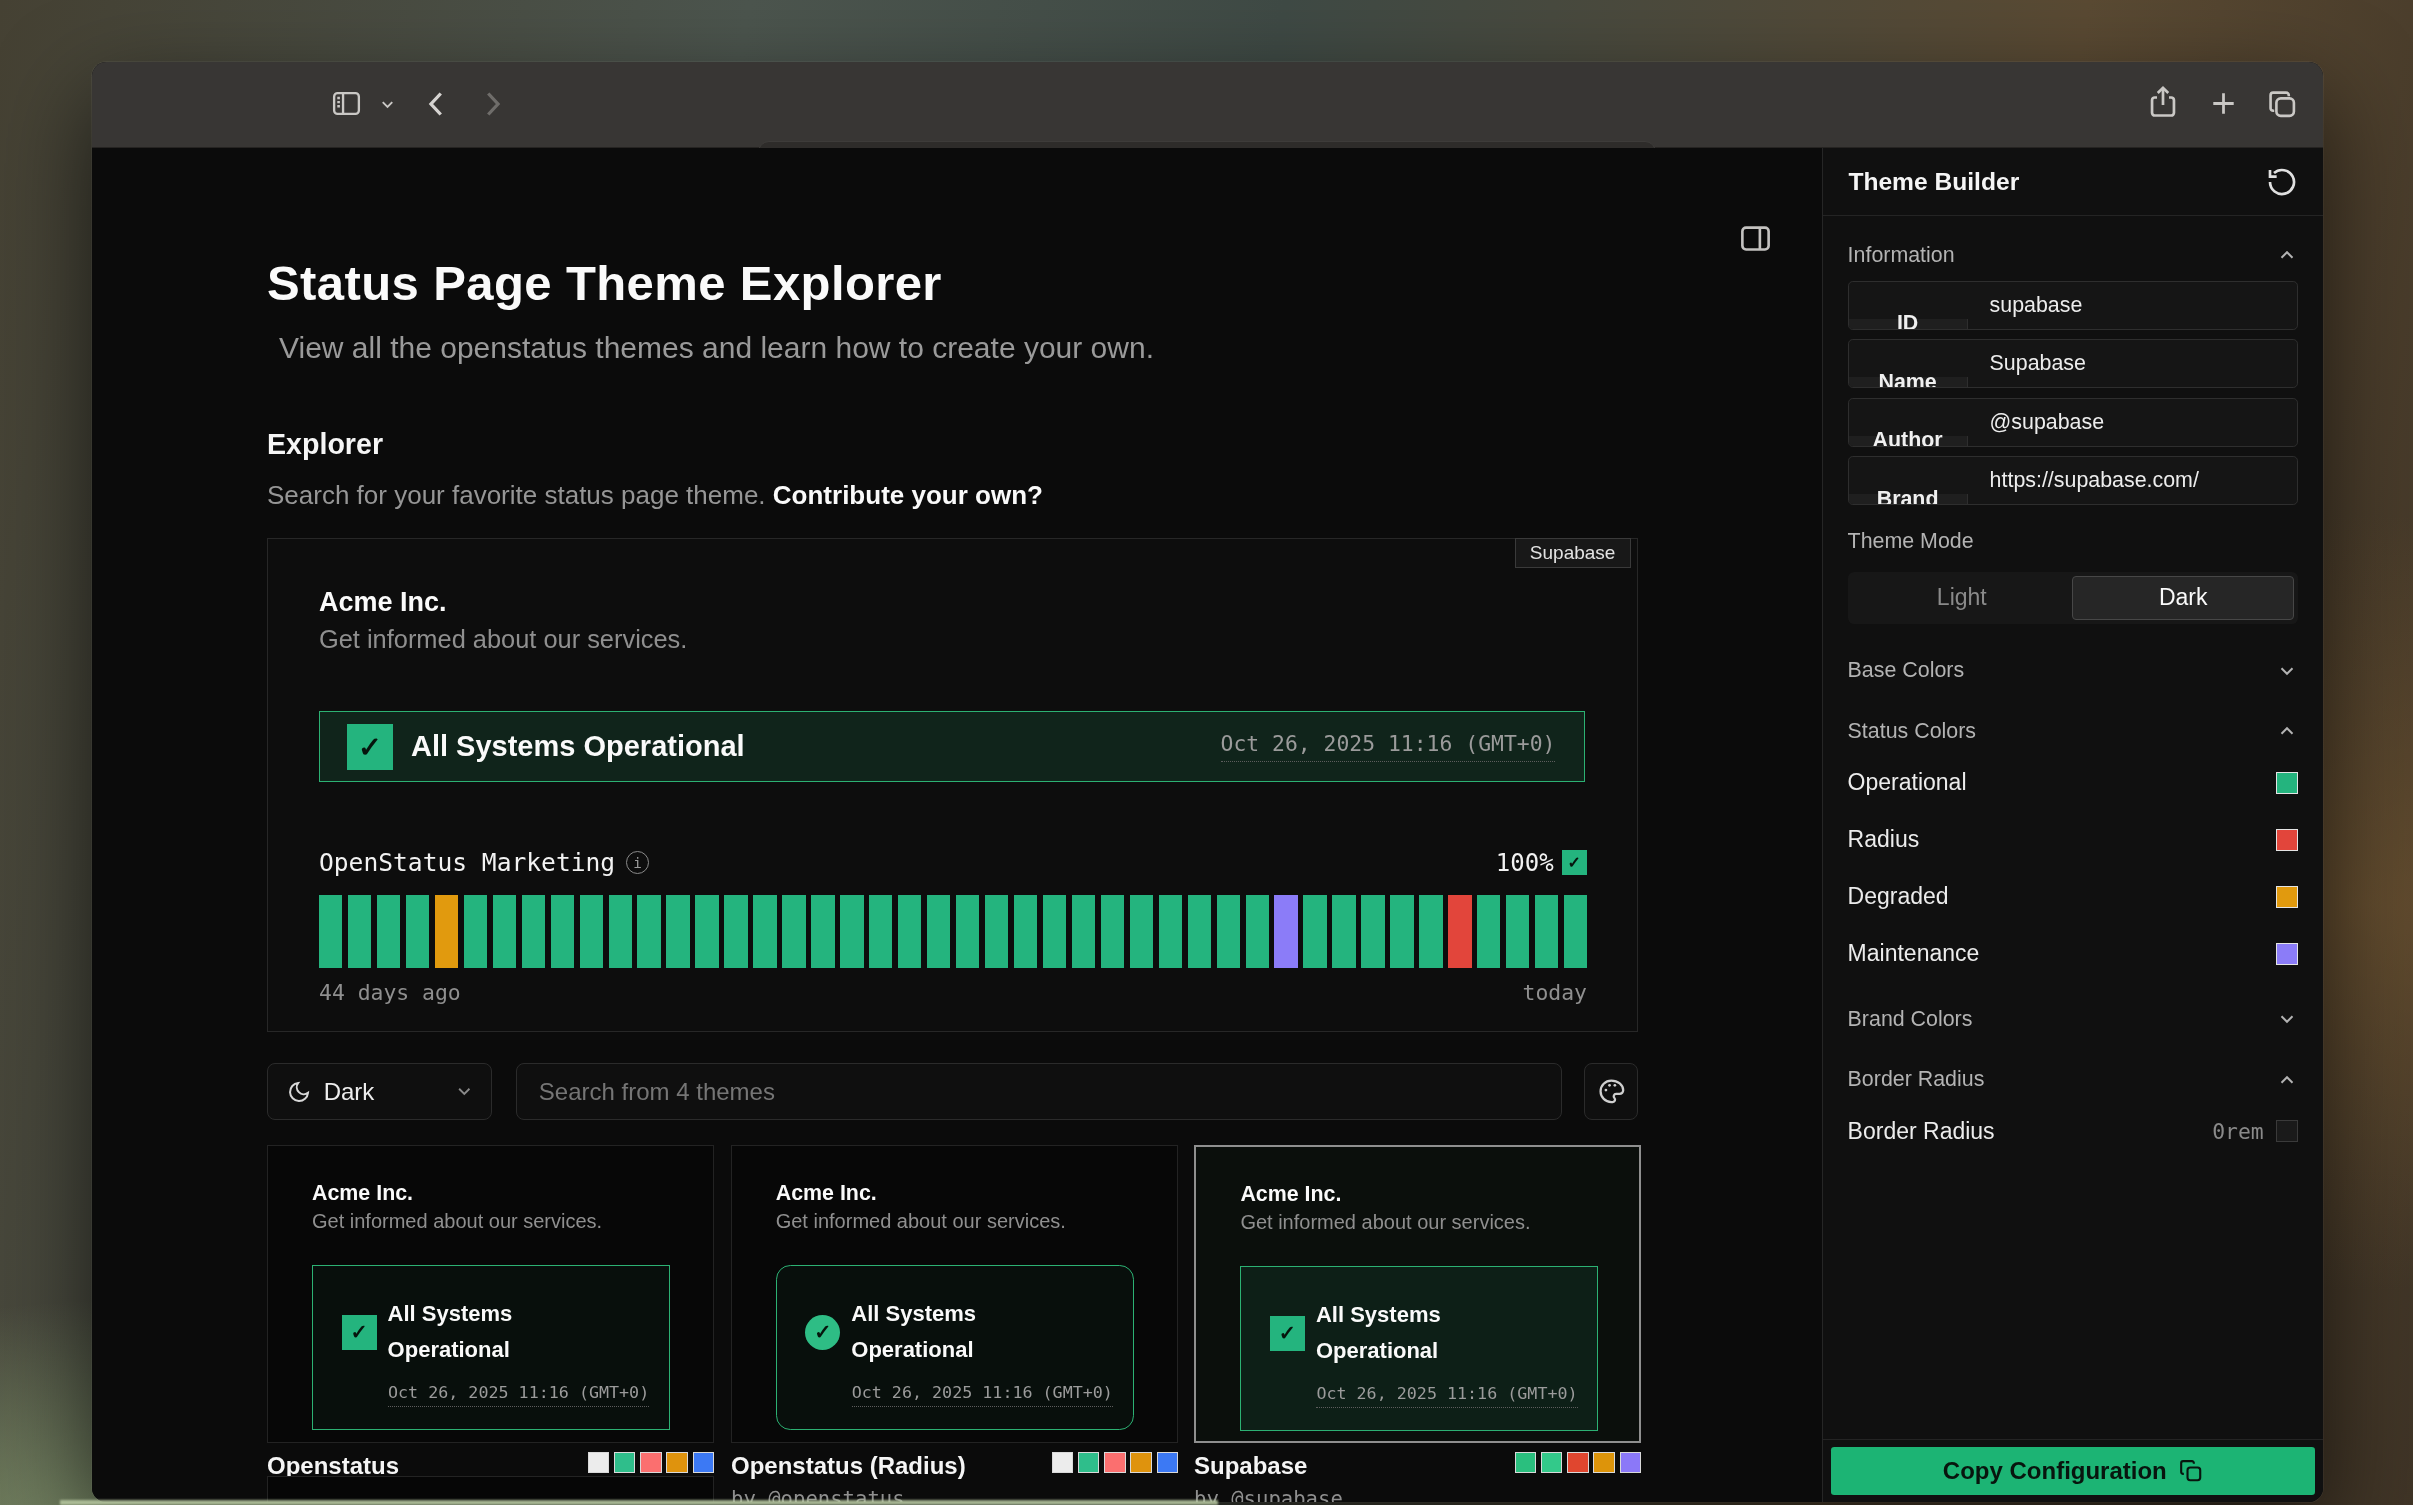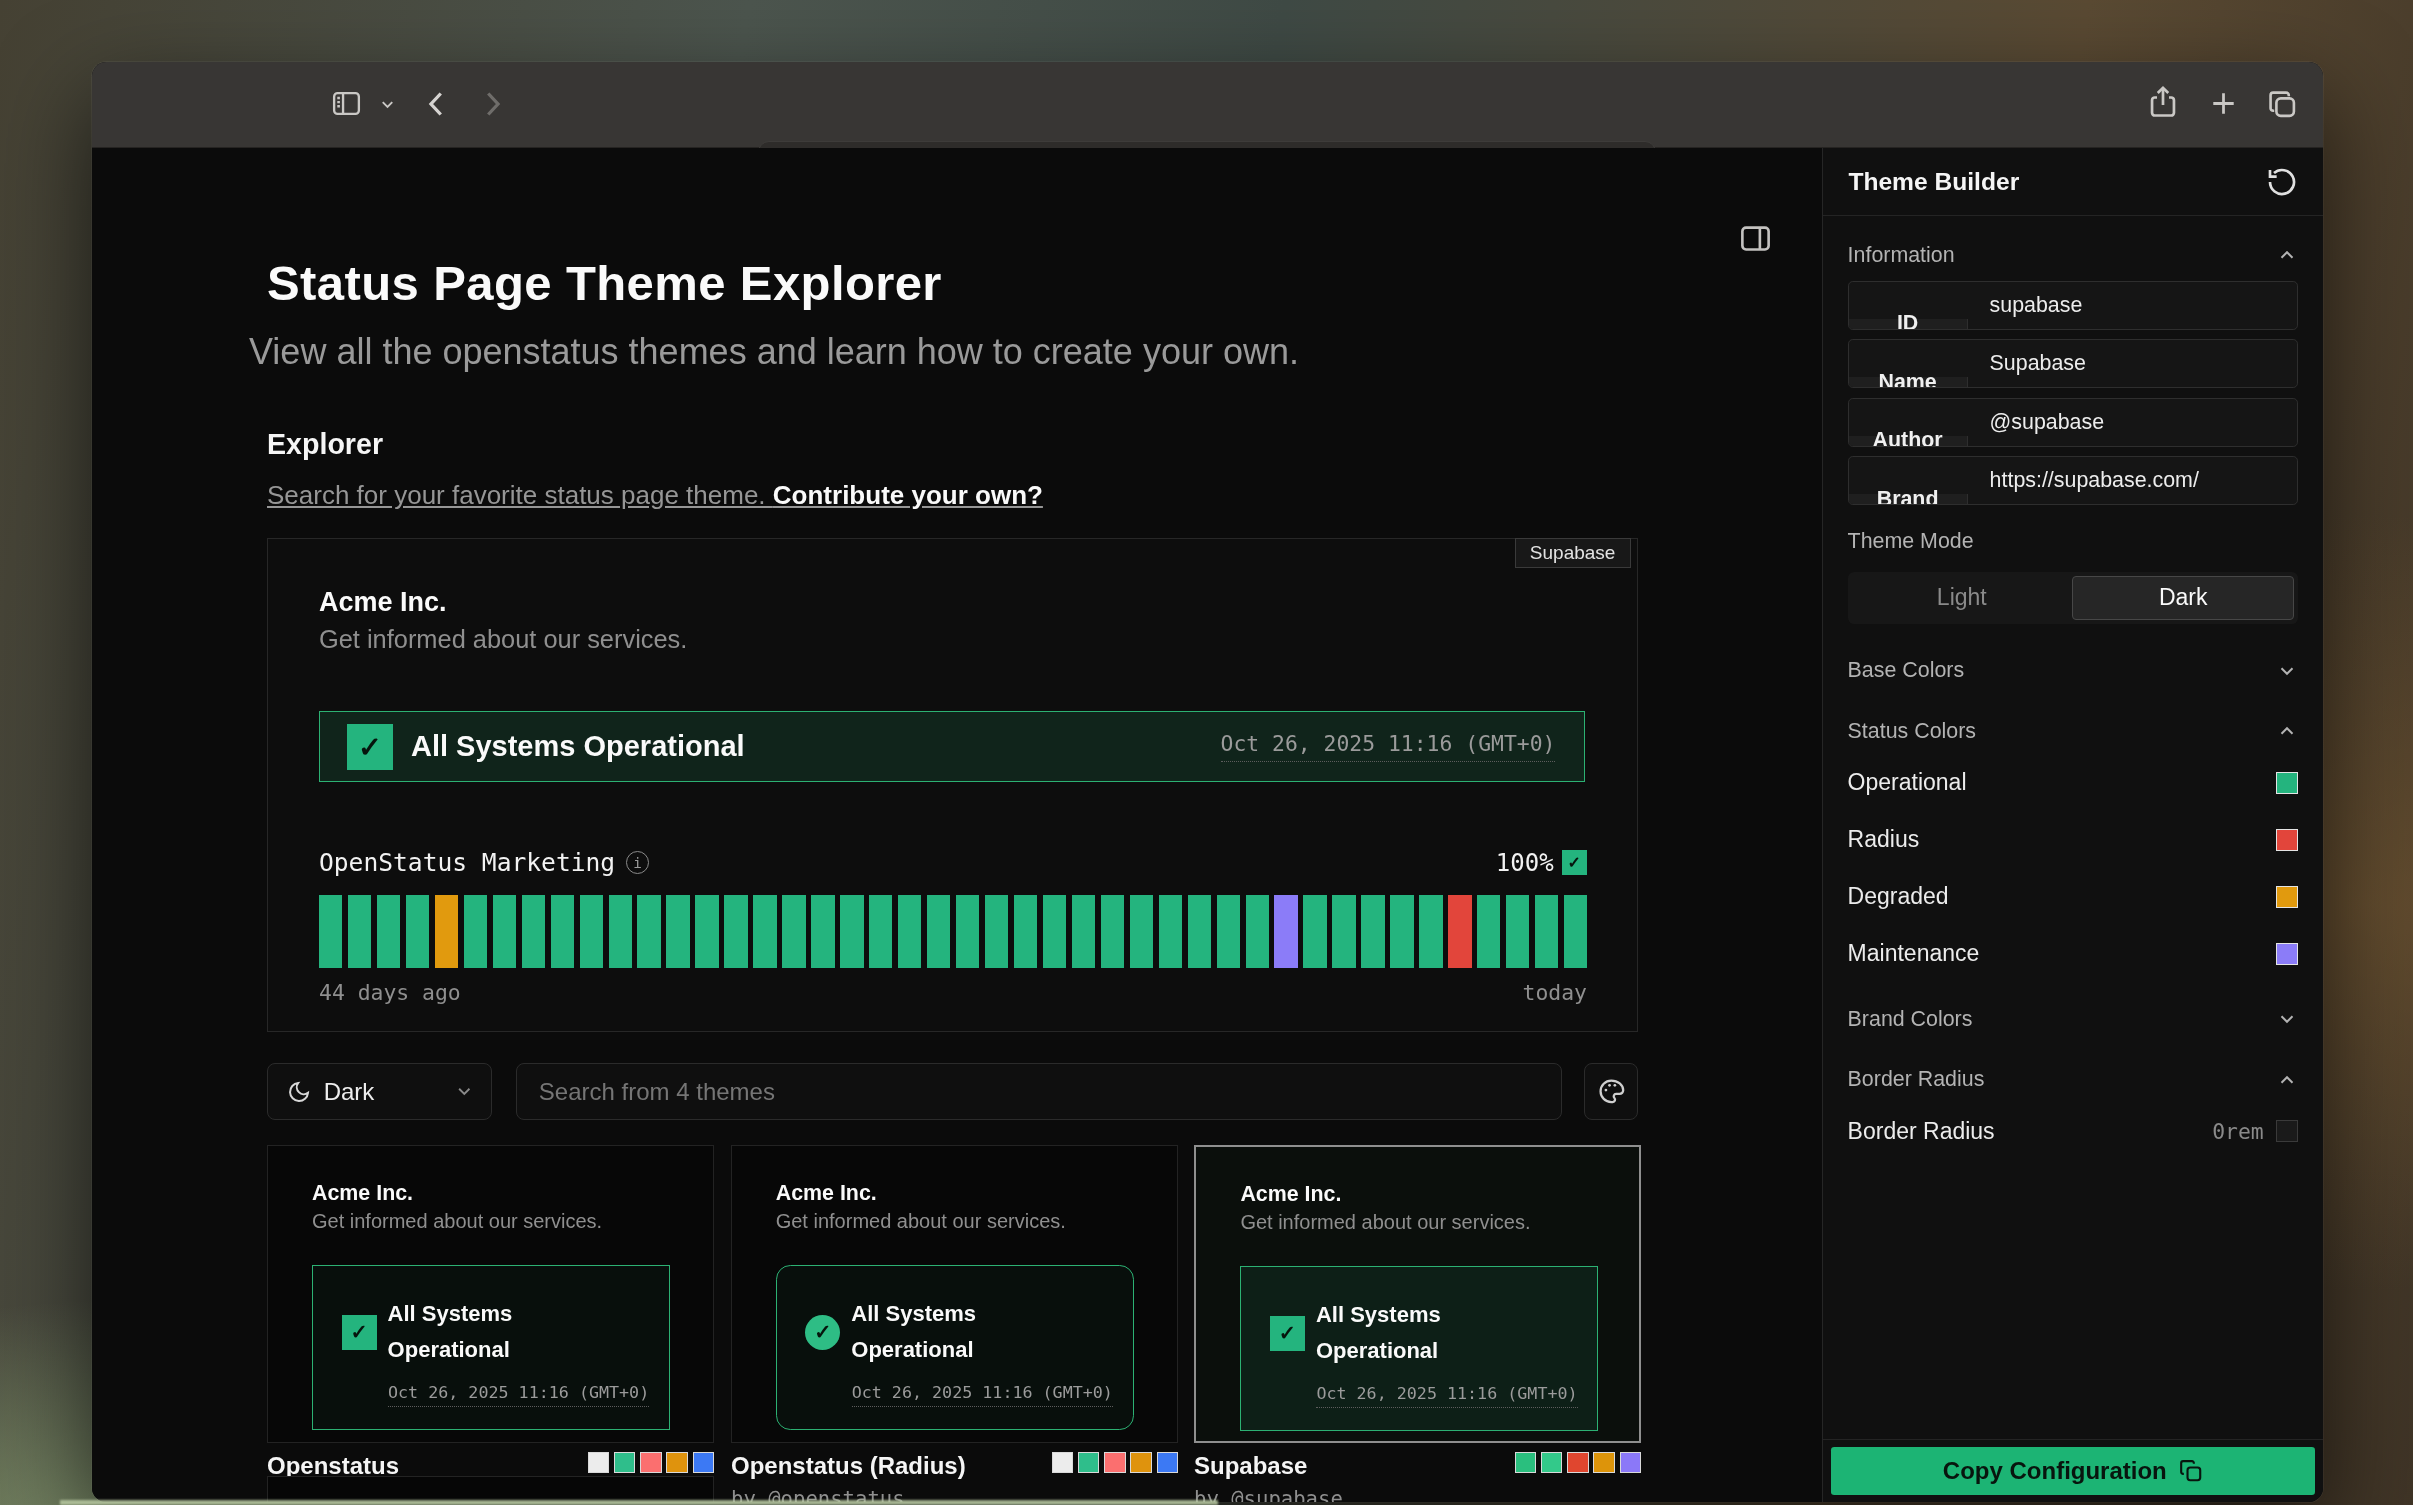--- a/index.html
+++ b/index.html
@@ -33,24 +33,24 @@
   }
   .urlbar .side-icon{ position:absolute; color:#cfcdca; }
 
   
   .content{ position:absolute; top:86px; left:0; right:0; bottom:0; display:flex; }
   .main{ position:relative; width:1730px; height:100%; background:#0b0b0b; overflow:hidden; }
   .sidebar{ position:relative; flex:1; background:#101010; border-left:0.8px solid #262626; }
 
   
   .h1{ position:absolute; left:175px; top:107px; font-size:49px; font-weight:800; color:#fafafa; letter-spacing:0.4px; }
-  .subtitle{ position:absolute; left:157px; top:183px; font-size:36px; color:#9a9a9a;text-align:right; }
+  .subtitle{ position:absolute; left:187px; top:183px; font-size:30px; color:#9a9a9a;text-align:right; }
   .collapse-btn{ position:absolute; right:49px; top:73px; color:#c4c2c0; }
   .explorer-h{ position:absolute; left:175px; top:280px; font-size:28.6px; font-weight:700; color:#f5f5f5; }
-  .explorer-d{ position:absolute; left:175px; top:332px; font-size:26px; color:#969696;text-decoration:underline; }
+  .explorer-d{ position:absolute; left:175px; top:332px; font-size:26px; color:#969696; }
   .explorer-d b{ color:#fafafa; font-weight:700; }
 
   
   .preview{ position:absolute; left:175px; top:390px; width:1371px; height:494px; background:#0d0d0d; border:0.8px solid #272727; }
   .badge{ position:absolute; top:-0.8px; right:6.3px; height:30px; padding:0 14.3px; background:#181818; border:0.8px solid #3a3a3a; display:flex; align-items:center; font-size:19px; color:#e3e3e3; }
   .pv-company{ position:absolute; left:51px; top:48px; font-size:27px; font-weight:700; color:#fafafa; }
   .pv-desc{ position:absolute; left:51px; top:86px; font-size:25.4px; color:#8f8f8f; }
   .banner{ position:absolute; left:51px; top:172px; width:1266px; height:71px; background:#10241b; border:1.6px solid #2cb173; display:flex; align-items:center; }
   .banner .chk{ width:46px; height:46px; margin-left:27px; background:#24b47e; color:#06150d; font-size:28.6px; font-weight:700; display:flex; align-items:center; justify-content:center; }
   .banner .lbl{ margin-left:18px; font-size:29px; font-weight:700; color:#fafafa; }

